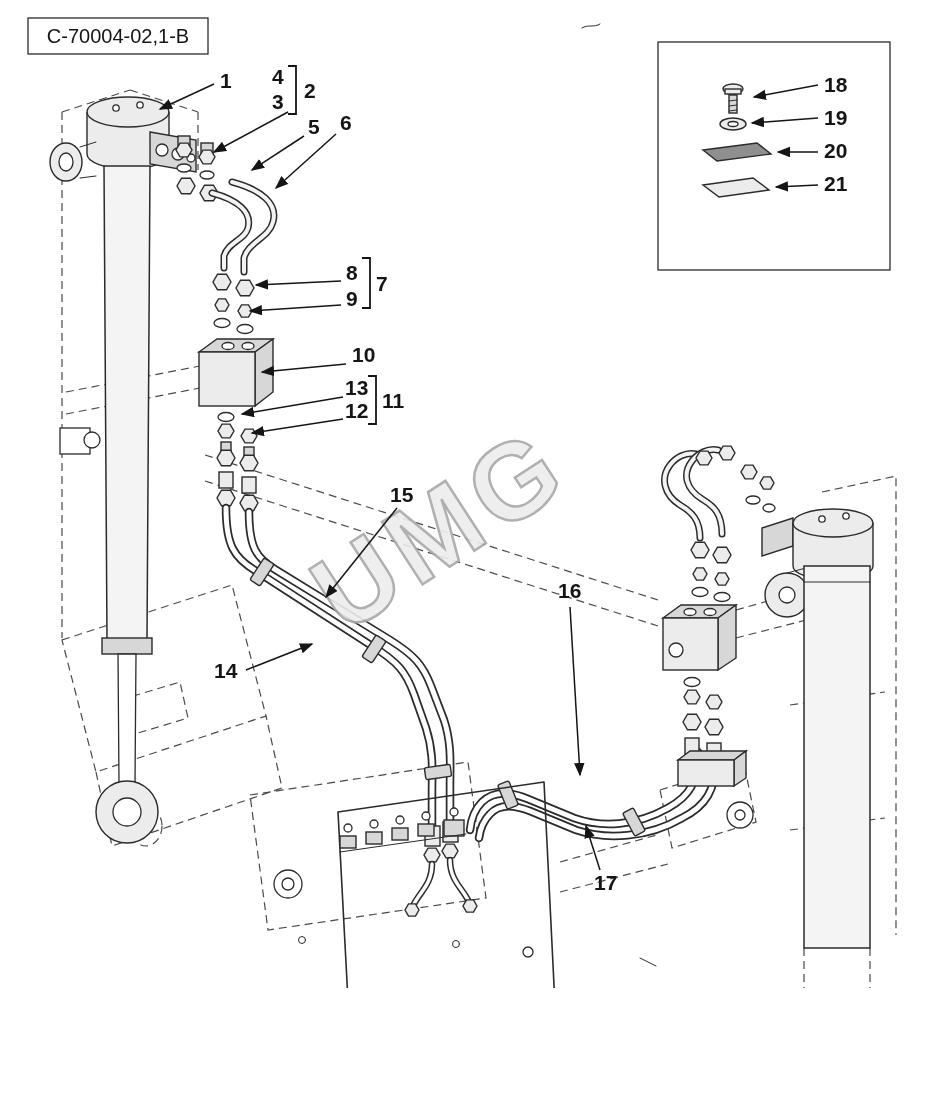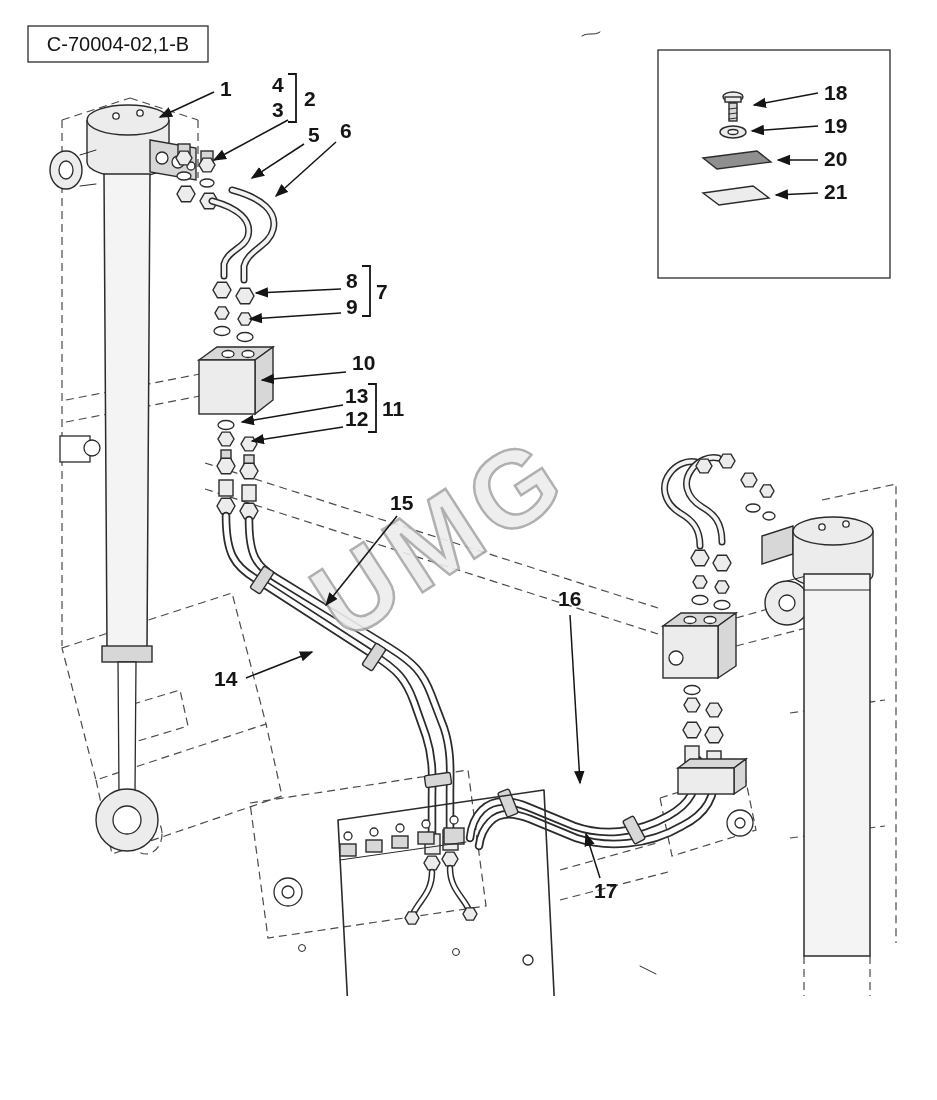--- a/index.html
+++ b/index.html
@@ -1,17 +1,17 @@
 <!DOCTYPE html>
 <html><head>
 <meta charset="utf-8">
 <style>
   html,body{margin:0;padding:0;background:#fff;}
   .stage{position:relative;width:937px;height:988px;background:#ffffff;overflow:hidden;
-         font-family:"Liberation Sans",sans-serif;margin-top:8px;}
+         font-family:"Liberation Sans",sans-serif;}
   svg{position:absolute;left:0;top:0;}
   .ln    {stroke:#2b2b2b;fill:none;stroke-width:1.6;stroke-linecap:round;stroke-linejoin:round;}
   .lnthin{stroke:#2b2b2b;fill:none;stroke-width:1.0;stroke-linecap:round;}
   .dash  {stroke:#4a4a4a;fill:none;stroke-width:1.2;stroke-dasharray:8 5;}
   .metal {fill:#ececec;stroke:#2b2b2b;stroke-width:1.4;}
   .metal2{fill:#d7d7d7;stroke:#2b2b2b;stroke-width:1.4;}
   .dark  {fill:#8f8f8f;stroke:#2b2b2b;stroke-width:1.4;}
   .white {fill:#ffffff;stroke:#2b2b2b;stroke-width:1.3;}
   .paper {fill:#f4f4f4;stroke:#2b2b2b;stroke-width:1.5;}
   .tube  {stroke:#2b2b2b;stroke-width:7;fill:none;stroke-linecap:round;}

